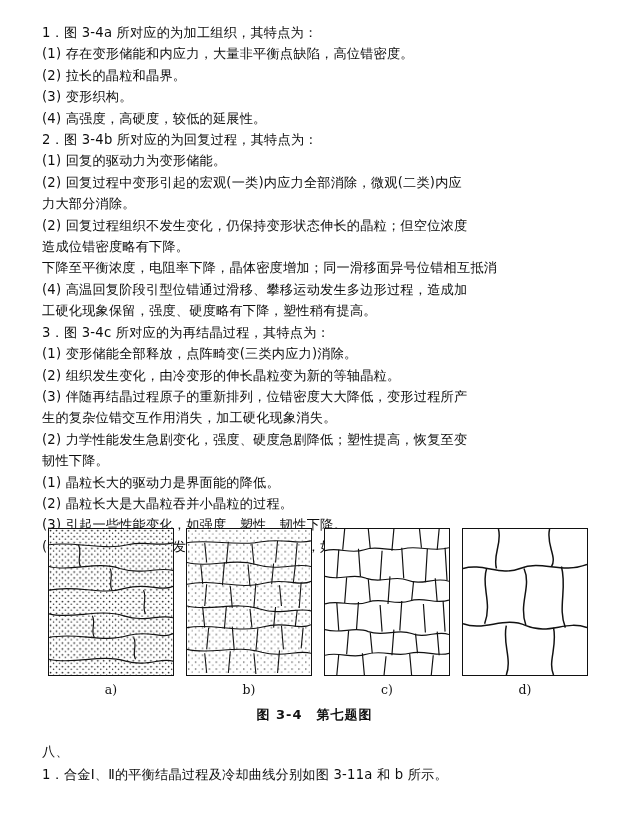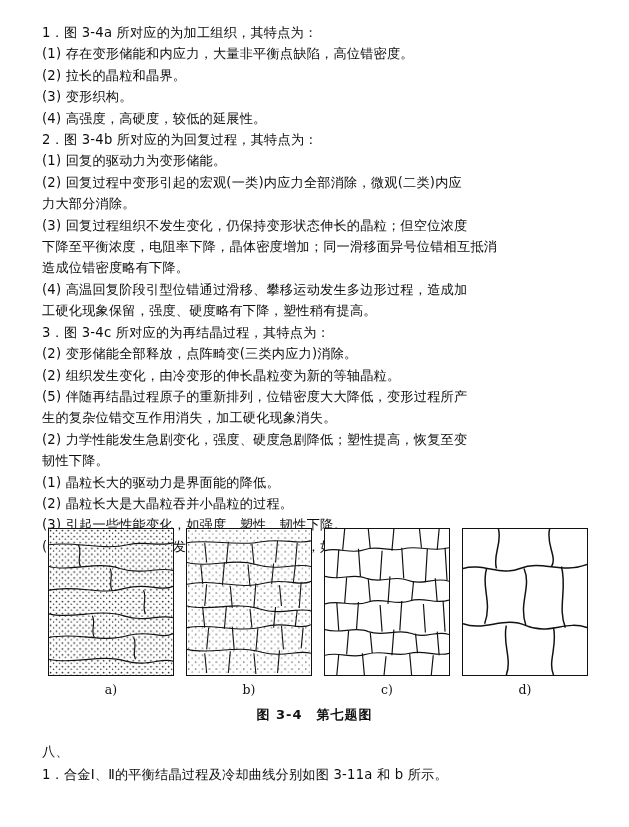--- a/index.html
+++ b/index.html
@@ -100,29 +100,29 @@
   <div class="body-text">
     <div class="line indent">1．图 3-4a 所对应的为加工组织，其特点为：</div>
     <div class="line indent">(1) 存在变形储能和内应力，大量非平衡点缺陷，高位错密度。</div>
     <div class="line indent">(2) 拉长的晶粒和晶界。</div>
     <div class="line indent">(3) 变形织构。</div>
     <div class="line indent">(4) 高强度，高硬度，较低的延展性。</div>
     <div class="line indent">2．图 3-4b 所对应的为回复过程，其特点为：</div>
     <div class="line indent">(1) 回复的驱动力为变形储能。</div>
     <div class="line indent">(2) 回复过程中变形引起的宏观(一类)内应力全部消除，微观(二类)内应</div>
     <div class="line">力大部分消除。</div>
-    <div class="line indent">(3) 回复过程组织不发生变化，仍保持变形状态伸长的晶粒；但空位浓度</div>
+    <div class="line indent">(2) 回复过程组织不发生变化，仍保持变形状态伸长的晶粒；但空位浓度</div>
+    <div class="line">造成位错密度略有下降。</div>
     <div class="line">下降至平衡浓度，电阻率下降，晶体密度增加；同一滑移面异号位错相互抵消</div>
-    <div class="line">造成位错密度略有下降。</div>
     <div class="line indent">(4) 高温回复阶段引型位错通过滑移、攀移运动发生多边形过程，造成加</div>
     <div class="line">工硬化现象保留，强度、硬度略有下降，塑性稍有提高。</div>
     <div class="line indent">3．图 3-4c 所对应的为再结晶过程，其特点为：</div>
-    <div class="line indent">(2) 变形储能全部释放，点阵畸变(三类内应力)消除。</div>
+    <div class="line indent">(1) 变形储能全部释放，点阵畸变(三类内应力)消除。</div>
     <div class="line indent">(2) 组织发生变化，由冷变形的伸长晶粒变为新的等轴晶粒。</div>
-    <div class="line indent">(5) 伴随再结晶过程原子的重新排列，位错密度大大降低，变形过程所产</div>
+    <div class="line indent">(3) 伴随再结晶过程原子的重新排列，位错密度大大降低，变形过程所产</div>
     <div class="line">生的复杂位错交互作用消失，加工硬化现象消失。</div>
     <div class="line indent">(2) 力学性能发生急剧变化，强度、硬度急剧降低；塑性提高，恢复至变</div>
     <div class="line">韧性下降。</div>
     <div class="line indent">(1) 晶粒长大的驱动力是界面能的降低。</div>
     <div class="line indent">(2) 晶粒长大是大晶粒吞并小晶粒的过程。</div>
     <div class="line indent">(3) 引起一些性能变化，如强度、塑性、韧性下降。</div>
     <div class="line indent">(4) 伴随晶粒长大，还发生其他结构上的变化，如再结晶结构等。</div>
   </div>
 
   <div class="figures">

